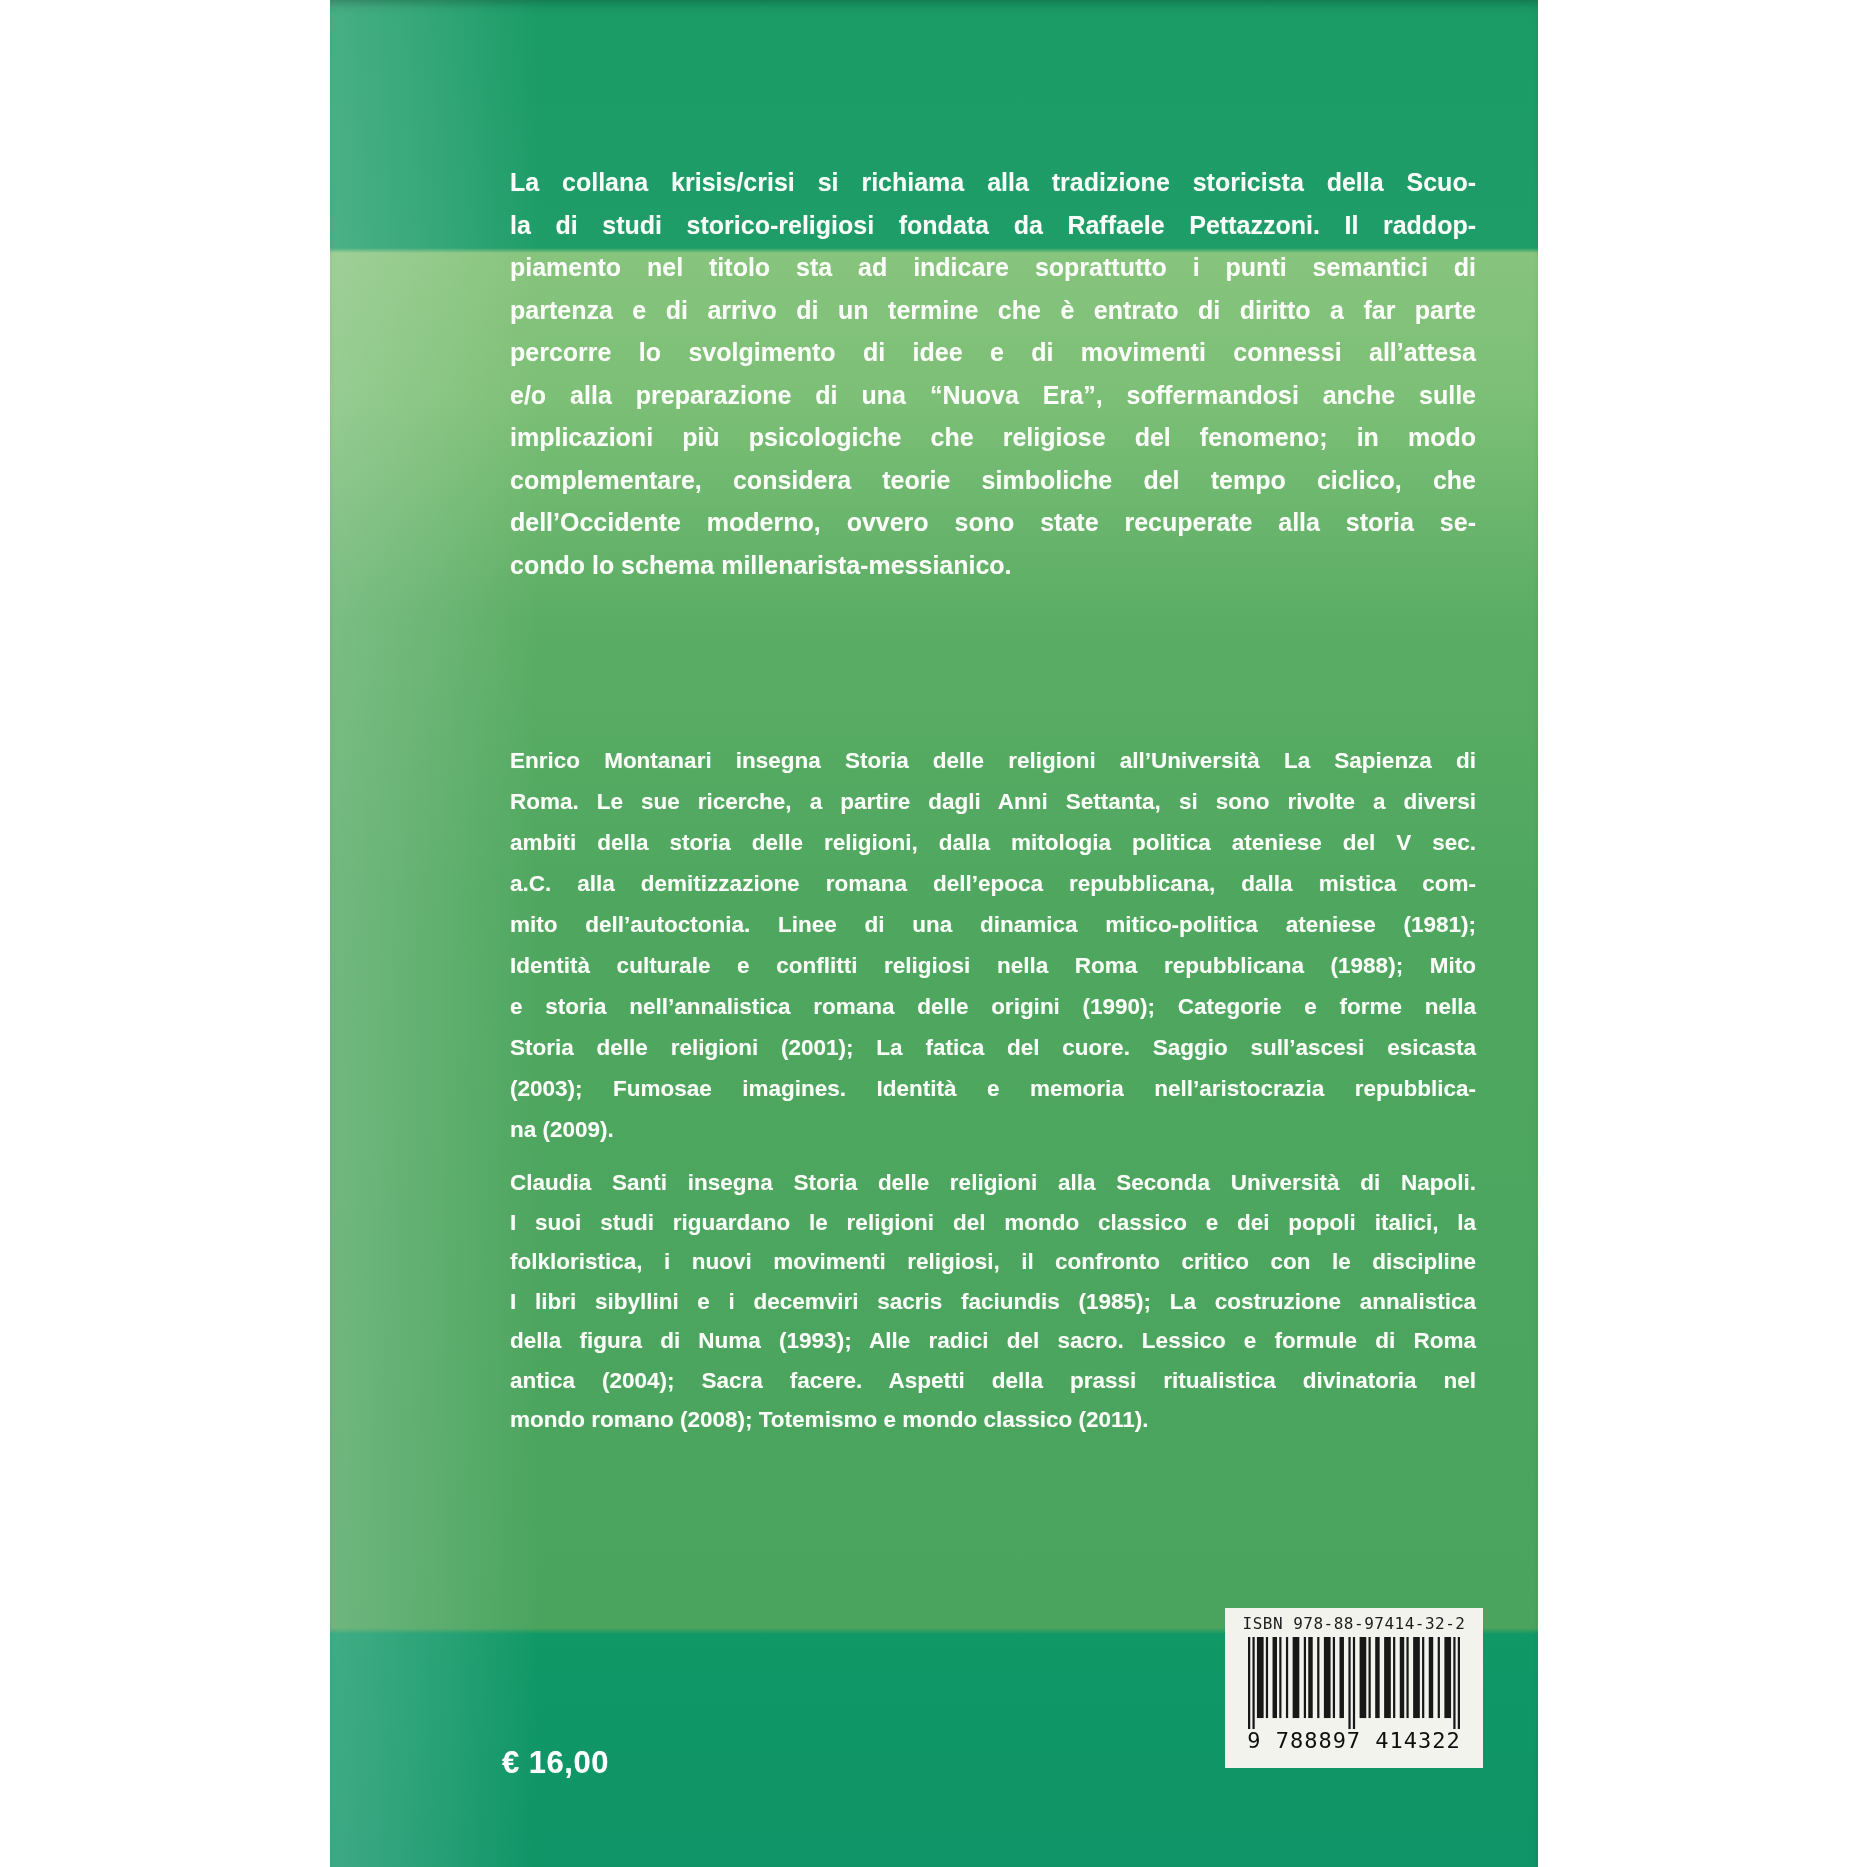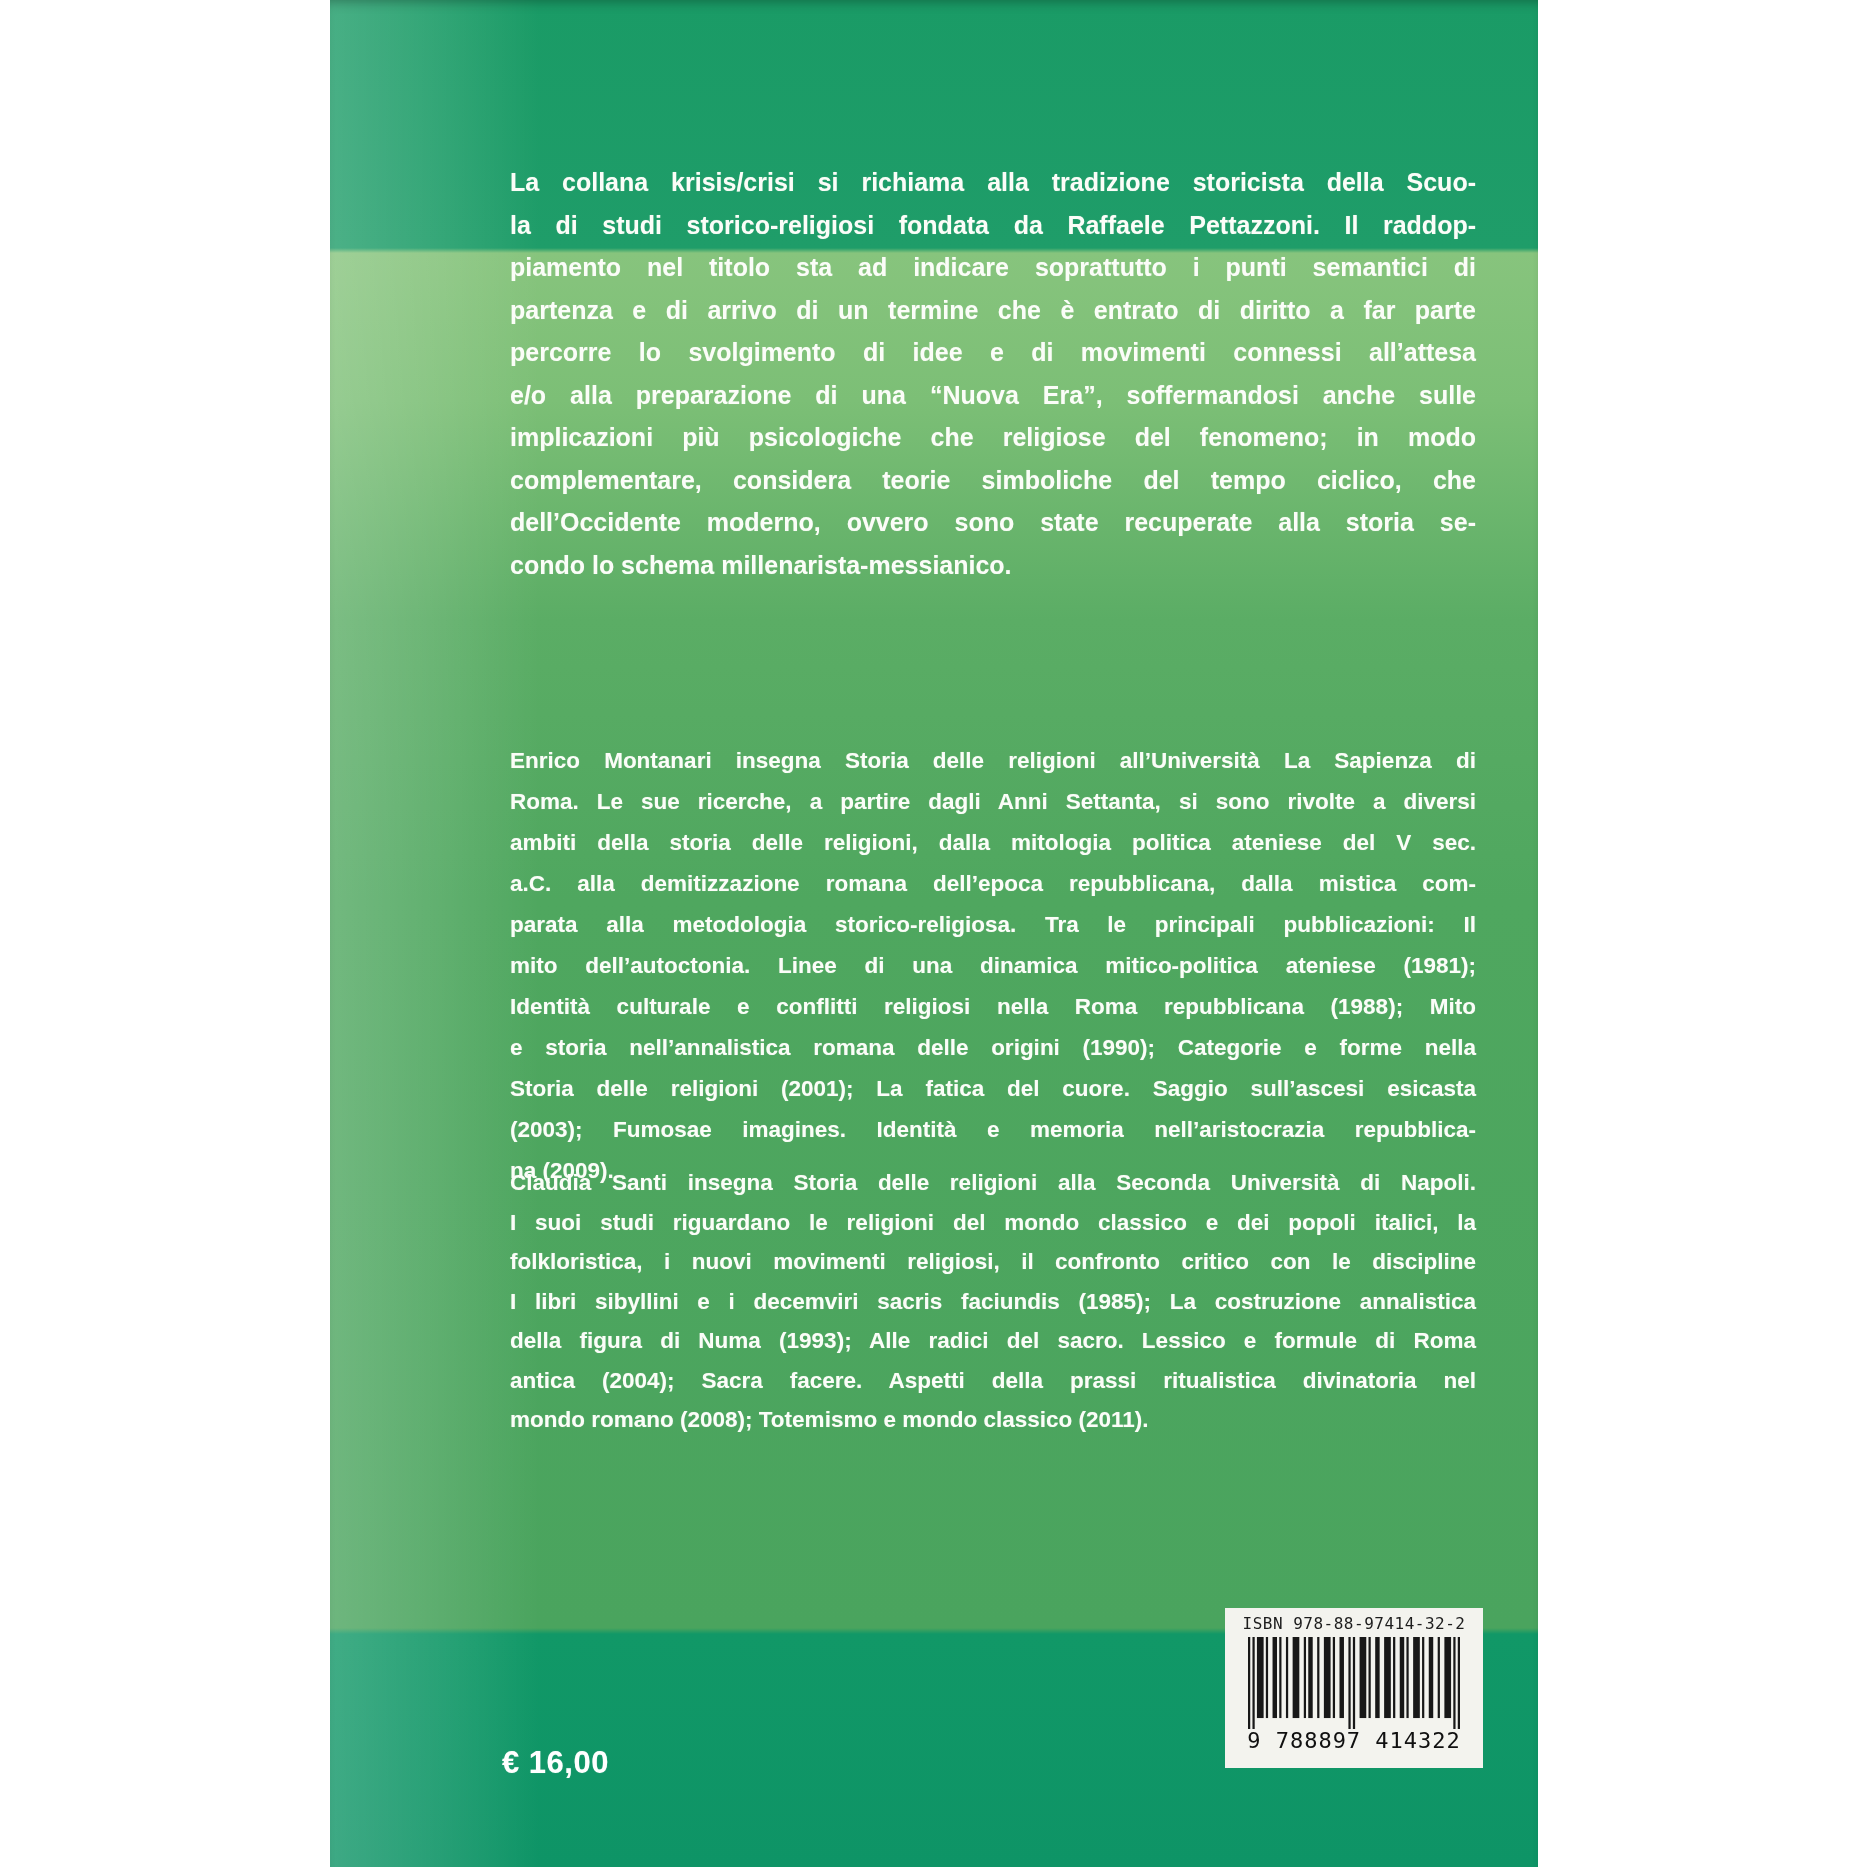--- a/index.html
+++ b/index.html
@@ -69,21 +69,20 @@
       <div class="line"><span>complementare, considera teorie simboliche del tempo ciclico, che</span></div>
       <div class="line"><span>dell’Occidente moderno, ovvero sono state recuperate alla storia se-</span></div>
       <div class="line last"><span>condo lo schema millenarista-messianico.</span></div>
     </div>
 
   <div class="para p2">
       <div class="line"><span>Enrico Montanari insegna Storia delle religioni all’Università La Sapienza di</span></div>
       <div class="line"><span>Roma. Le sue ricerche, a partire dagli Anni Settanta, si sono rivolte a diversi</span></div>
       <div class="line"><span>ambiti della storia delle religioni, dalla mitologia politica ateniese del V sec.</span></div>
       <div class="line"><span>a.C. alla demitizzazione romana dell’epoca repubblicana, dalla mistica com-</span></div>
-      <div class="line"><span>parata alla metodologia storico-religiosa. Tra le principali pubblicazioni: </span><span class="it">Il</span></div>
       <div class="line"><span class="it">mito dell’autoctonia. Linee di una dinamica mitico-politica ateniese</span><span> (1981);</span></div>
       <div class="line"><span class="it">Identità culturale e conflitti religiosi nella Roma repubblicana</span><span> (1988); </span><span class="it">Mito</span></div>
       <div class="line"><span class="it">e storia nell’annalistica romana delle origini</span><span> (1990); </span><span class="it">Categorie e forme nella</span></div>
       <div class="line"><span class="it">Storia delle religioni</span><span> (2001); </span><span class="it">La fatica del cuore. Saggio sull’ascesi esicasta</span></div>
       <div class="line"><span>(2003); </span><span class="it">Fumosae imagines. Identità e memoria nell’aristocrazia repubblica-</span></div>
       <div class="line last"><span class="it">na</span><span> (2009).</span></div>
     </div>
 
   <div class="para p3">
       <div class="line"><span>Claudia Santi insegna Storia delle religioni alla Seconda Università di Napoli.</span></div>

